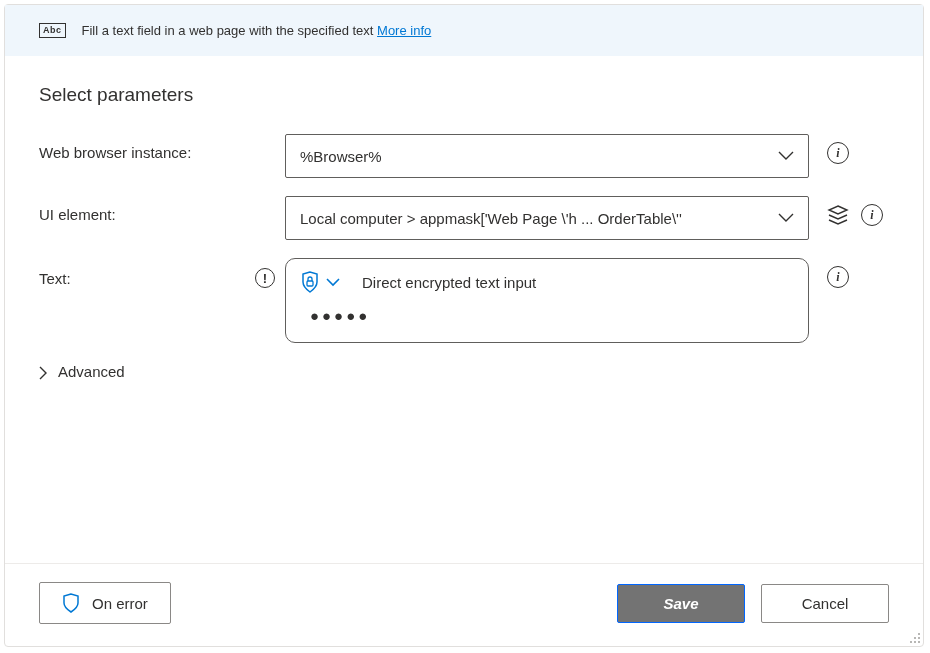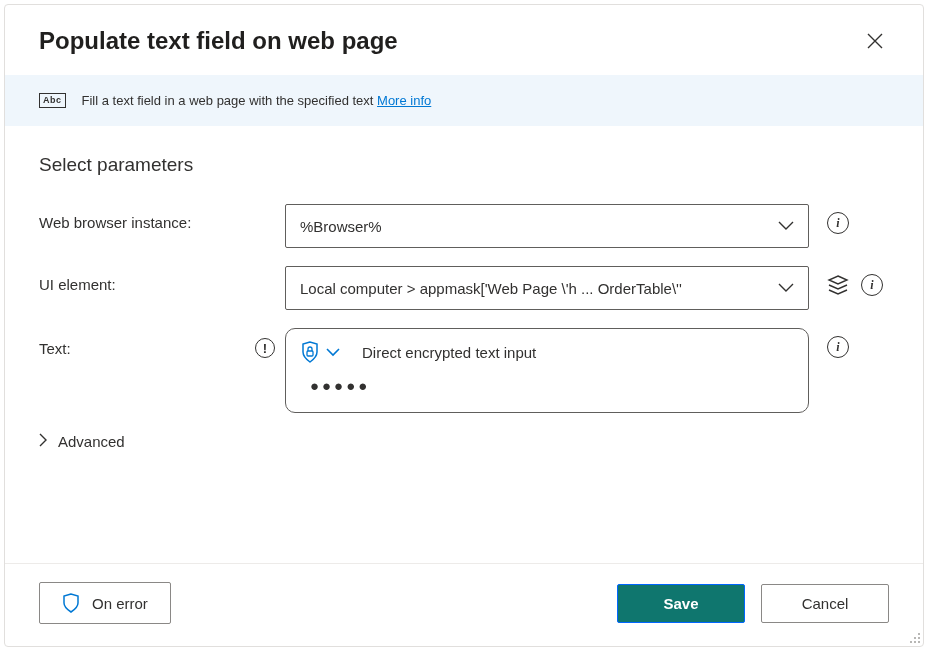--- a/index.html
+++ b/index.html
@@ -142,21 +142,21 @@
     }
     .dots {
       font-size: 15px;
       letter-spacing: 3px;
       color: #323130;
       padding-left: 10px;
     }
     .chevron-down svg { display: block; }
     .advanced-row {
       display: flex;
-      align-items: flex-start;
+      align-items: flex-end;
       gap: 10px;
       cursor: pointer;
       padding: 2px 0;
       font-size: 15px;
       margin-top: 4px;
     }
     .footer {
       border-top: 1px solid #edebe9;
       padding: 18px 34px 22px 34px;
       display: flex;
@@ -183,24 +183,25 @@
       min-width: 128px;
       padding: 10px 20px;
       border-radius: 2px;
       font-size: 15px;
       cursor: pointer;
       text-align: center;
       border: 1px solid #8a8886;
       background: #fff;
     }
     .btn-primary {
-      background: #0f766e;
+      background: #737373;
       border-color: #0066ff;
       color: #fff;
       font-weight: 600;
+      font-style: italic;
     }
     .info-circle {
       width: 22px;
       height: 22px;
       border: 1.5px solid #323130;
       border-radius: 50%;
       display: flex;
       align-items: center;
       justify-content: center;
       font-size: 12px;
@@ -233,28 +234,20 @@
       right: 2px;
     }
     .label-spacer { flex: 1; }
     .input-text { white-space: nowrap; overflow: hidden; text-overflow: ellipsis; padding-right: 8px; }
   </style>
 </head>
 <body>
 
 <div class="dialog">
 
-  <div class="header">
-    <div class="title">Populate text field on web page</div>
-    <div class="close-btn">
-      <svg width="16" height="16" viewBox="0 0 16 16">
-          <path d="M1 1 L15 15 M15 1 L1 15" stroke="#323130" stroke-width="1.4" fill="none"></path>
-        </svg>
-    </div>
-  </div>
 
   <div class="info-banner">
     <span class="abc-icon">Abc</span>
     <span class="banner-text">
       <span>Fill a text field in a web page with the specified text </span><a class="more-info">More info</a>
     </span>
   </div>
 
   <div class="content">
     <div class="section-title">Select parameters</div>

